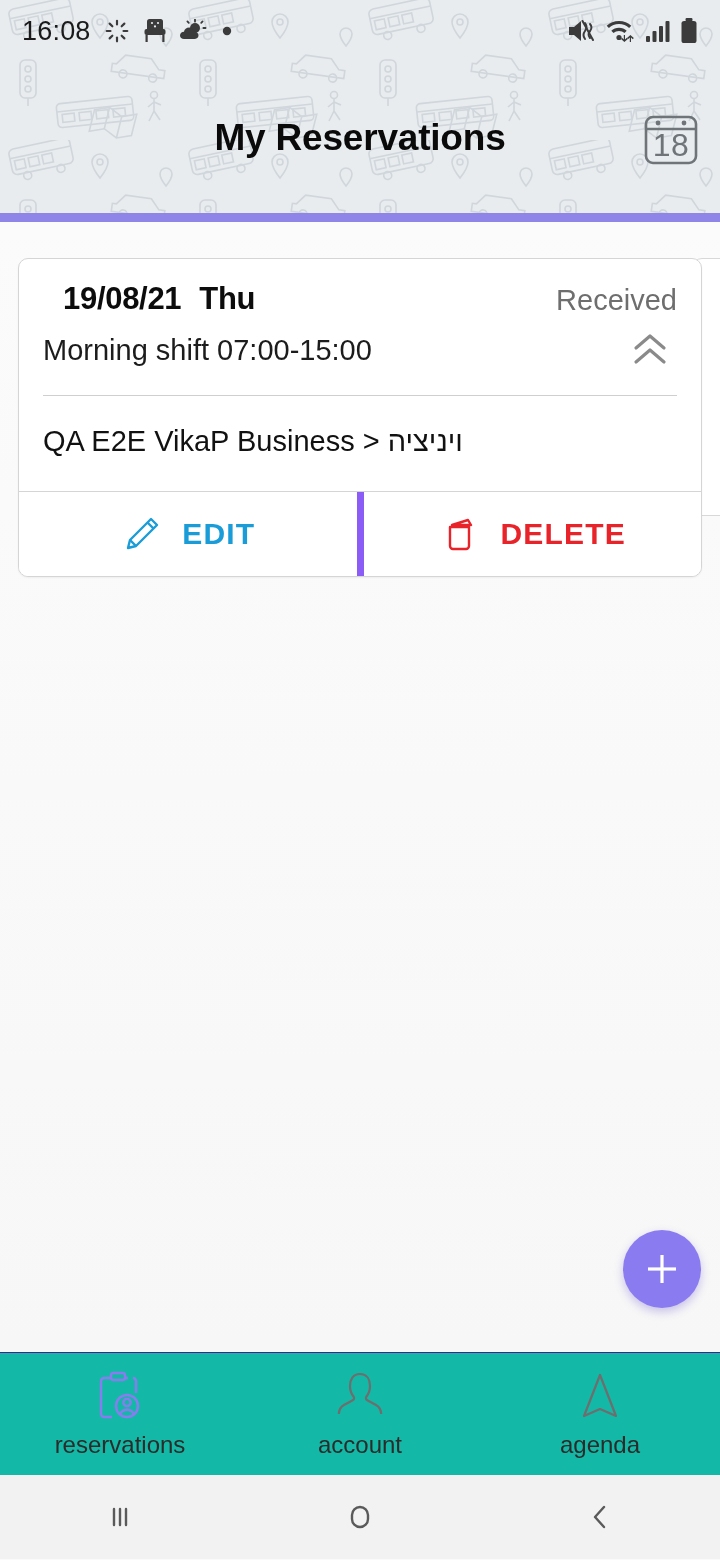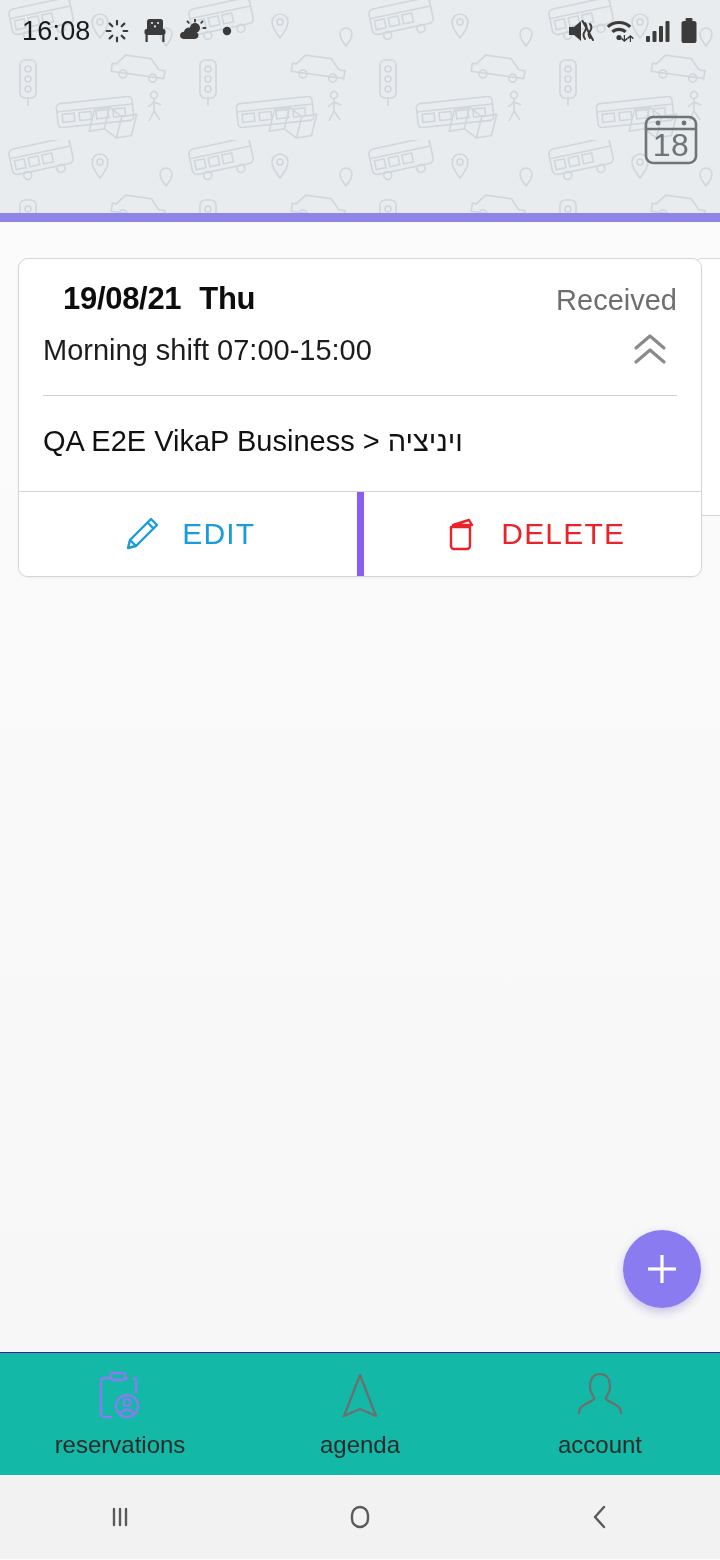--- a/index.html
+++ b/index.html
@@ -79,21 +79,21 @@
     font-size:29px; color:#111; line-height:1.62;
     direction:rtl; text-align:right; unicode-bidi:plaintext;
   }
   .route.ltr { direction:ltr; text-align:left; }
   .actions { display:flex; border-top:1px solid #d5d5d5; }
   .action {
     flex:1; height:84px; display:flex; align-items:center; justify-content:center;
     gap:18px; background:#fff; cursor:pointer;
   }
   .action + .action { border-left:7px solid #8b5cf6; }
-  .action-label { font-size:30px; font-weight:400; letter-spacing:1.2px; }
+  .action-label { font-size:30px; font-weight:700; letter-spacing:1.2px; }
   .edit .action-label { color:#1a9cd8; }
   .delete .action-label { color:#e8242a; }
 
   
   .fab {
     position:absolute; right:19px; bottom:44px;
     width:78px; height:78px; border-radius:50%;
     background:#8a7cf0; box-shadow:0 4px 10px rgba(90,70,200,.30);
     display:flex; align-items:center; justify-content:center; cursor:pointer;
   }
@@ -269,20 +269,21 @@
         <svg class="sb-ico" width="18" height="28" viewBox="0 0 18 28">
           <g fill="#3b3b3b">
             <rect x="5.5" y="1" width="7" height="3.2" rx="1.2"></rect>
             <rect x="1.5" y="4" width="15" height="22" rx="2.6"></rect>
           </g>
         </svg>
       </div>
     </div>
 
     <div class="header-title-row">
+      <div class="header-title">My Reservations</div>
 
       <div class="cal-btn">
         <svg width="62" height="62" viewBox="0 0 62 62">
           <rect x="6" y="10" width="50" height="46" rx="7" fill="none" stroke="#6e7478" stroke-width="2.6"></rect>
           <line x1="6" y1="22" x2="56" y2="22" stroke="#6e7478" stroke-width="2.6"></line>
           <circle cx="18" cy="16" r="2.4" fill="#6e7478"></circle>
           <circle cx="44" cy="16" r="2.4" fill="#6e7478"></circle>
         </svg>
         <span class="cal-num">18</span>
       </div>
@@ -368,33 +369,33 @@
           <circle cx="32" cy="36" r="11"></circle>
           <circle cx="32" cy="32.5" r="3.6"></circle>
           <path d="M25.5 43.5 a7.5 7.5 0 0 1 13 0"></path>
         </g>
       </svg>
       <span class="nav-label">reservations</span>
     </div>
 
     <div class="nav-item">
       <svg width="50" height="54" viewBox="0 0 50 54">
-        <path d="M25 5 L41 46 L25 39 L9 46z" fill="none" stroke="#6e6e6e" stroke-width="2.2" stroke-linejoin="round"></path>
-      </svg>
-      <span class="nav-label">agenda</span>
-    </div>
-
-    <div class="nav-item">
-      <svg width="50" height="54" viewBox="0 0 50 54">
         <g fill="none" stroke="#6e6e6e" stroke-width="2.2" stroke-linejoin="round">
           <path d="M25 4 c7 0 10 5.5 10 12 0 5-1.5 8-3.5 10.5 -1 1.3-.7 3 .8 3.8 L41 35 c3.5 1.8 5 5 5.2 9"></path>
           <path d="M25 4 c-7 0-10 5.5-10 12 0 5 1.5 8 3.5 10.5 1 1.3.7 3-.8 3.8L9 35 c-3.5 1.8-5 5-5.2 9"></path>
         </g>
       </svg>
       <span class="nav-label">account</span>
+    </div>
+
+    <div class="nav-item">
+      <svg width="50" height="54" viewBox="0 0 50 54">
+        <path d="M25 5 L41 46 L25 39 L9 46z" fill="none" stroke="#6e6e6e" stroke-width="2.2" stroke-linejoin="round"></path>
+      </svg>
+      <span class="nav-label">agenda</span>
     </div>
   </div>
 
   <div class="sysnav">
     <div class="sys-btn">
       <svg width="40" height="40" viewBox="0 0 40 40">
         <g stroke="#5a5a5a" stroke-width="2.4" stroke-linecap="round">
           <line x1="14" y1="12" x2="14" y2="28"></line>
           <line x1="20" y1="12" x2="20" y2="28"></line>
           <line x1="26" y1="12" x2="26" y2="28"></line>

